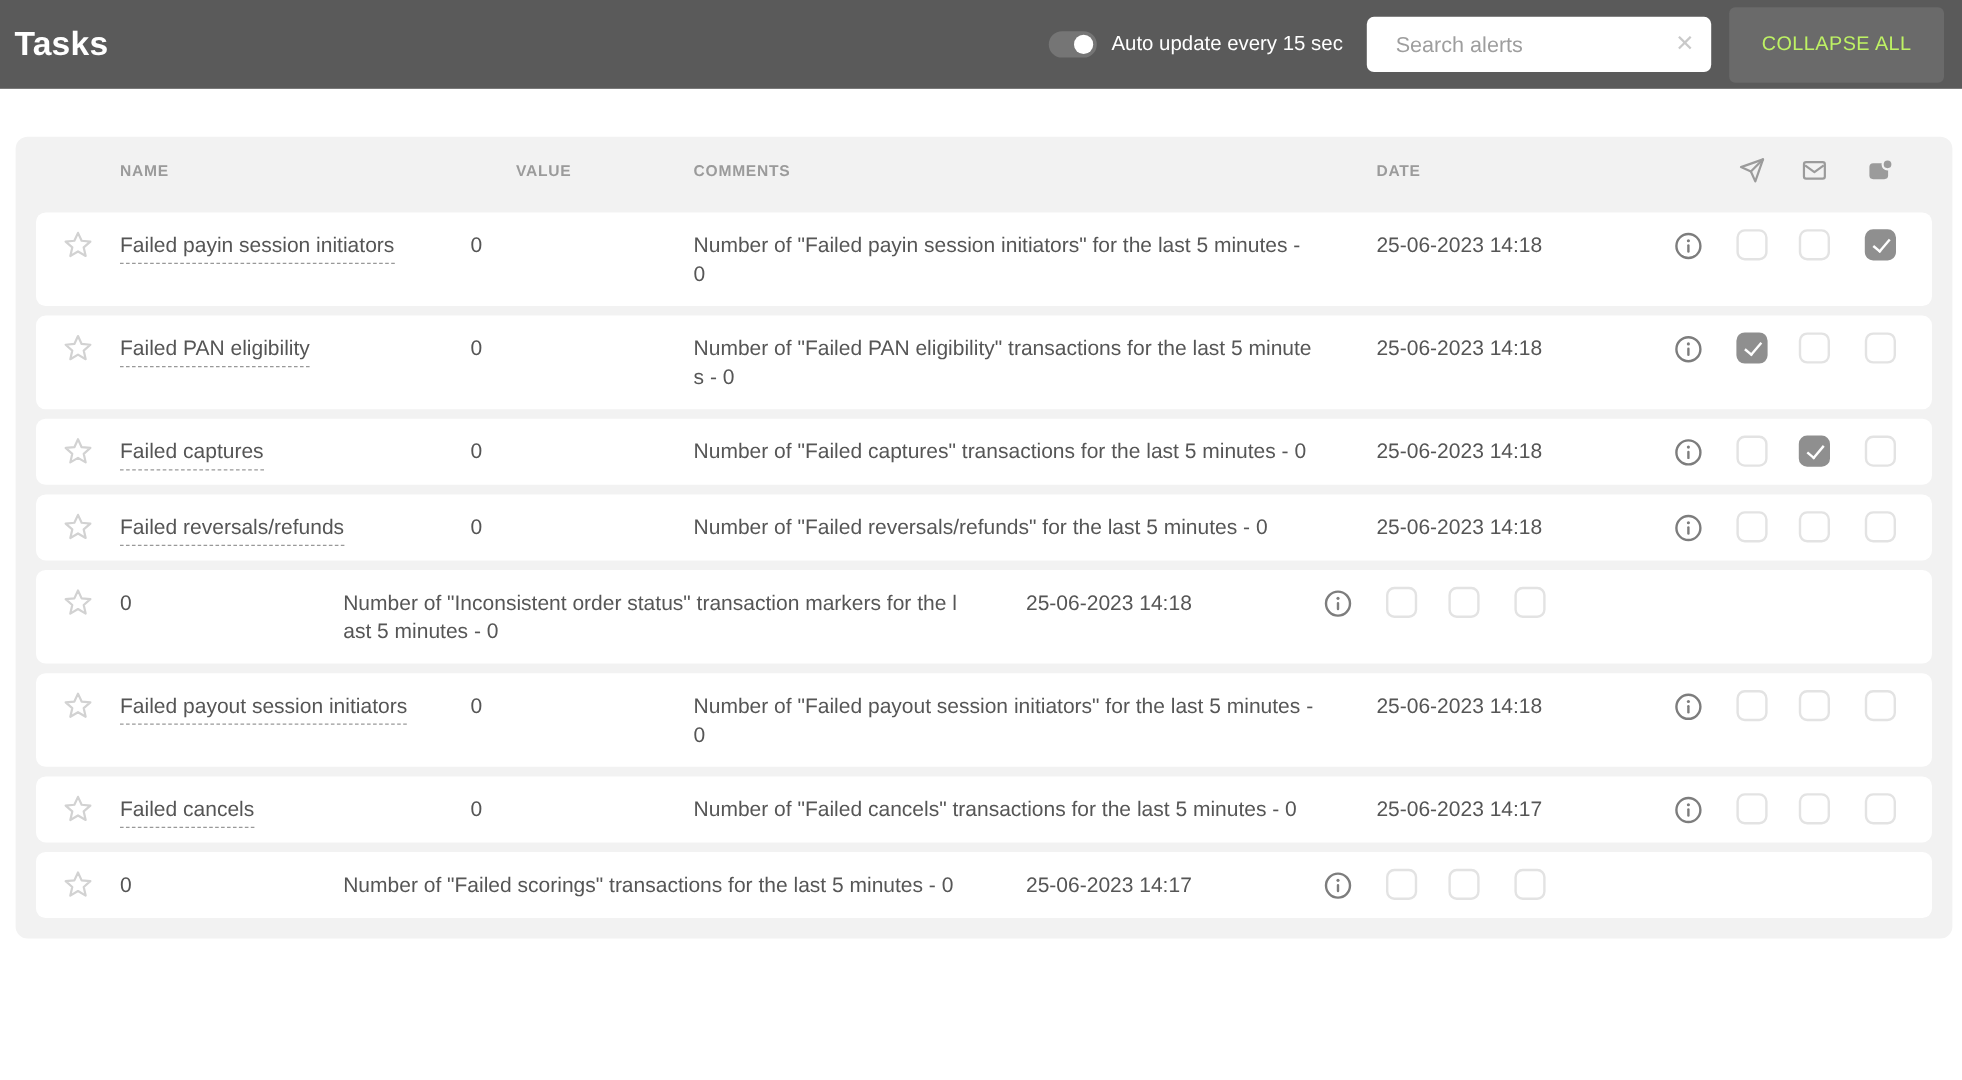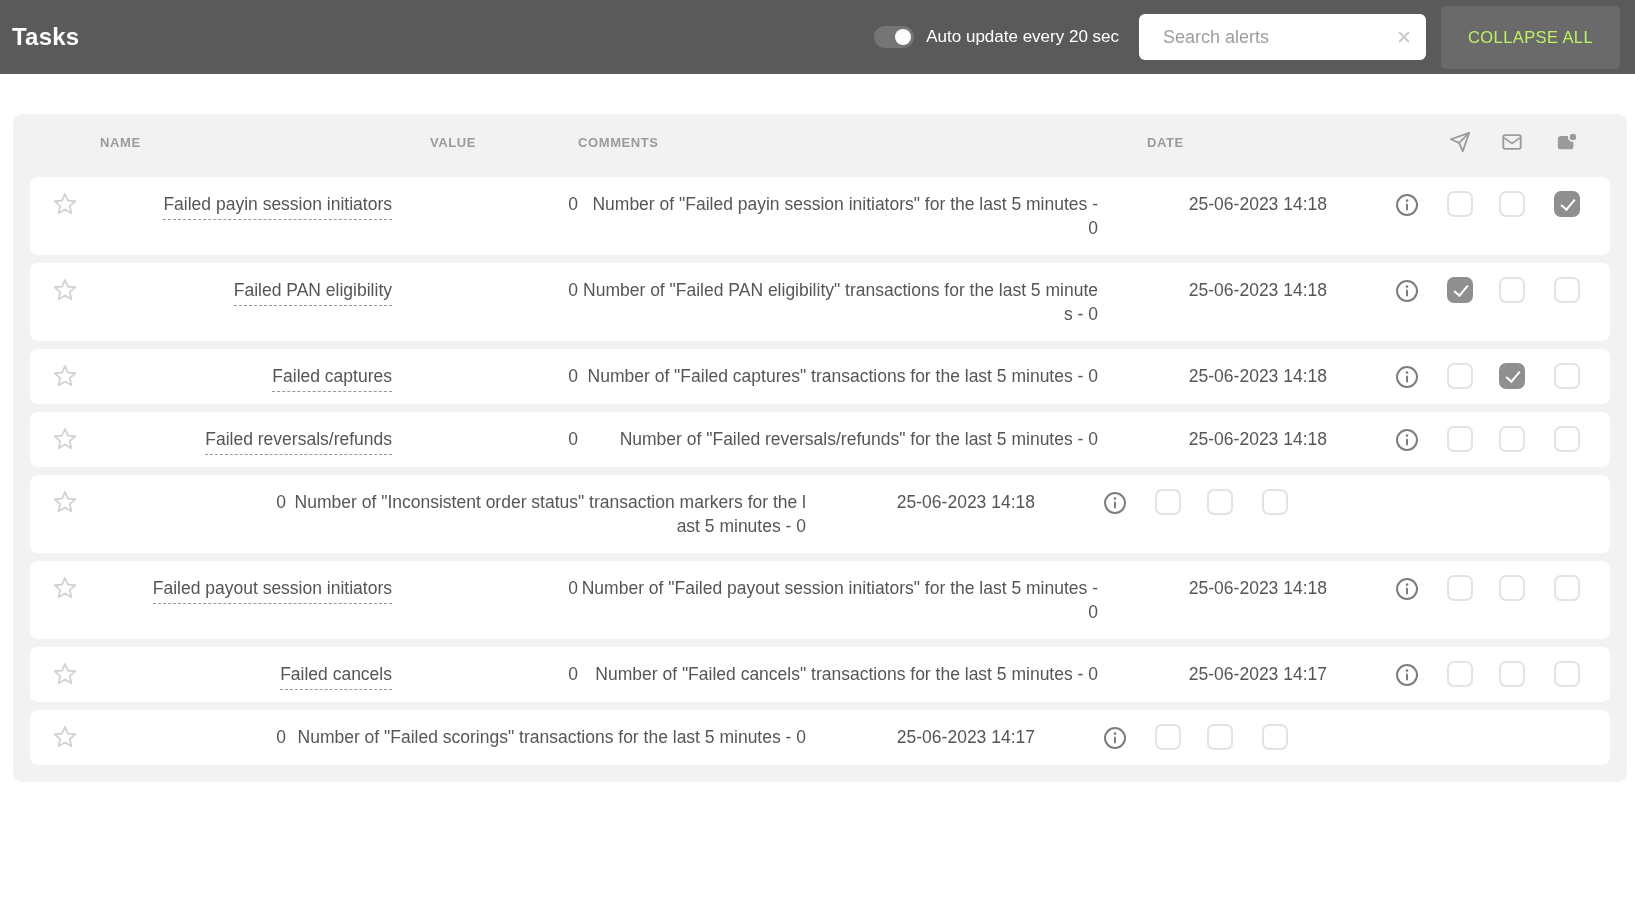--- a/index.html
+++ b/index.html
@@ -11,21 +11,21 @@
     color:#555555;
   }
 
   
   .topbar {
     height:74px; background:#5a5a5a;
     display:flex; align-items:center;
     padding:0 15px 0 12px;
   }
   .page-title {
-    margin:0; color:#ffffff; font-size:24px; font-weight:bold; letter-spacing:.2px;
+    margin:0; color:#ffffff; font-size:28px; font-weight:bold; letter-spacing:.2px;
   }
   .topbar-right { margin-left:auto; display:flex; align-items:center; }
 
   .toggle {
     width:40px; height:22px; border-radius:11px; background:#757575;
     position:relative; cursor:pointer; flex:none;
   }
   .toggle .knob {
     position:absolute; top:3px; right:3px; width:16px; height:16px;
     border-radius:50%; background:#ffffff;
@@ -68,21 +68,21 @@
   .thead .col-value { padding-left:38px; }
   .hicon { width:26px; height:24px; display:flex; align-items:center; justify-content:center; }
   .hicon.h-telegram { margin-left:120px; }
   .hicon.h-email    { margin-left:26px; }
   .hicon.h-contact  { margin-left:29px; }
 
   .row {
     background:#ffffff; border-radius:8px;
     margin:0 17px 8px; padding:15px 0;
     display:flex; align-items:flex-start;
-    font-size:17.5px; color:#555555; line-height:24px;text-align:right;
+    font-size:17.5px; color:#555555; line-height:24px;
   }
   .star-btn { width:26px; height:26px; margin-top:-1px; cursor:pointer; display:block; }
   .task-link {
     display:inline; border-bottom:1px dashed #999999; padding-bottom:5px; cursor:pointer;
   }
   .comment { width:520px; word-break:break-all; color:#565656; }
 
   .info-btn { margin-left:68px; width:24px; height:24px; cursor:pointer; flex:none; }
   .checkbox {
     width:26px; height:26px; border:2px solid #e3e3e3; border-radius:7px;
@@ -103,21 +103,21 @@
 </head>
 <body>
 
 <header class="topbar">
   <h1 class="page-title">Tasks</h1>
 
   <div class="topbar-right">
     <div class="toggle on" id="auto-toggle">
       <div class="knob"></div>
     </div>
-    <span class="auto-label">Auto update every 20 sec</span>
+    <span class="auto-label">Auto update every 15 sec</span>
 
     <div class="search-box">
       <input type="text" placeholder="Search alerts" style="">
       <span class="clear-icon">✕</span>
     </div>
 
     <button class="collapse-btn">COLLAPSE ALL</button>
   </div>
 </header>
 

